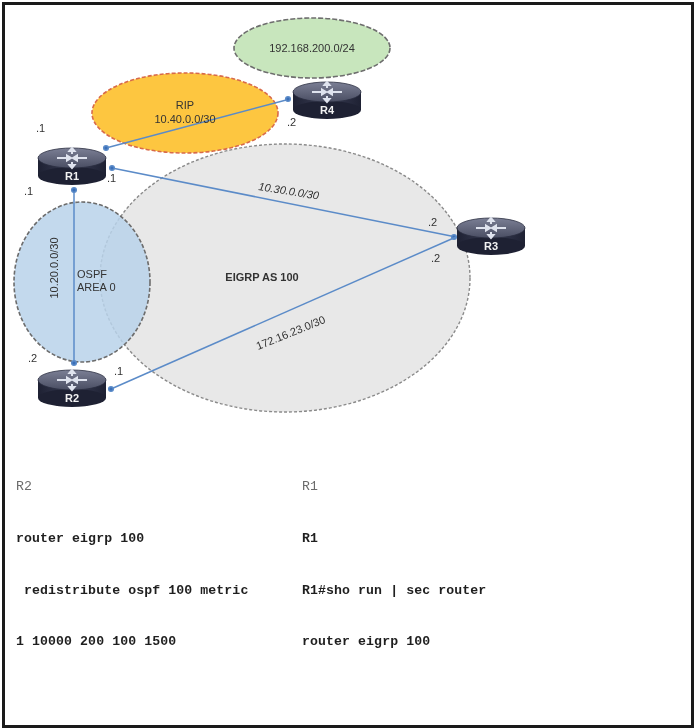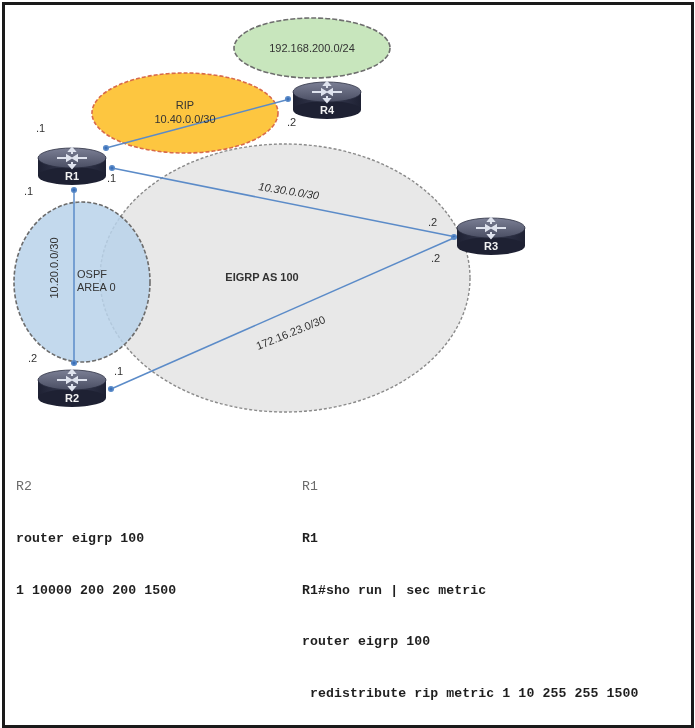--- a/index.html
+++ b/index.html
@@ -107,40 +107,40 @@
   <text class="lbl" x="24" y="195" font-size="11">.1</text>
   <text class="lbl" x="428" y="226" font-size="11">.2</text>
   <text class="lbl" x="431" y="262" font-size="11">.2</text>
   <text class="lbl" x="28" y="362" font-size="11">.2</text>
   <text class="lbl" x="114" y="375" font-size="11">.1</text>
 </svg>
 
 <div class="code" style="left:16px; top:444px;">
   <span class="line first">R2</span>
   <span class="line">router eigrp 100</span>
-  <span class="line">1 10000 200 200 1500</span>
+  <span class="line"> redistribute ospf 100 metric</span>
+  <span class="line">1 10000 200 100 1500</span>
   
   
   
   
   
   
   
   
   
   
   
 </div>
 
 <div class="code" style="left:302px; top:444px;">
   <span class="line first">R1</span>
   <span class="line">R1</span>
-  <span class="line">R1#sho run | sec metric</span>
+  <span class="line">R1#sho run | sec router</span>
   <span class="line">router eigrp 100</span>
-  <span class="line"> redistribute rip metric 1 10 255 255 1500</span>
   
   
   
   
   
   
   
   
   
   

